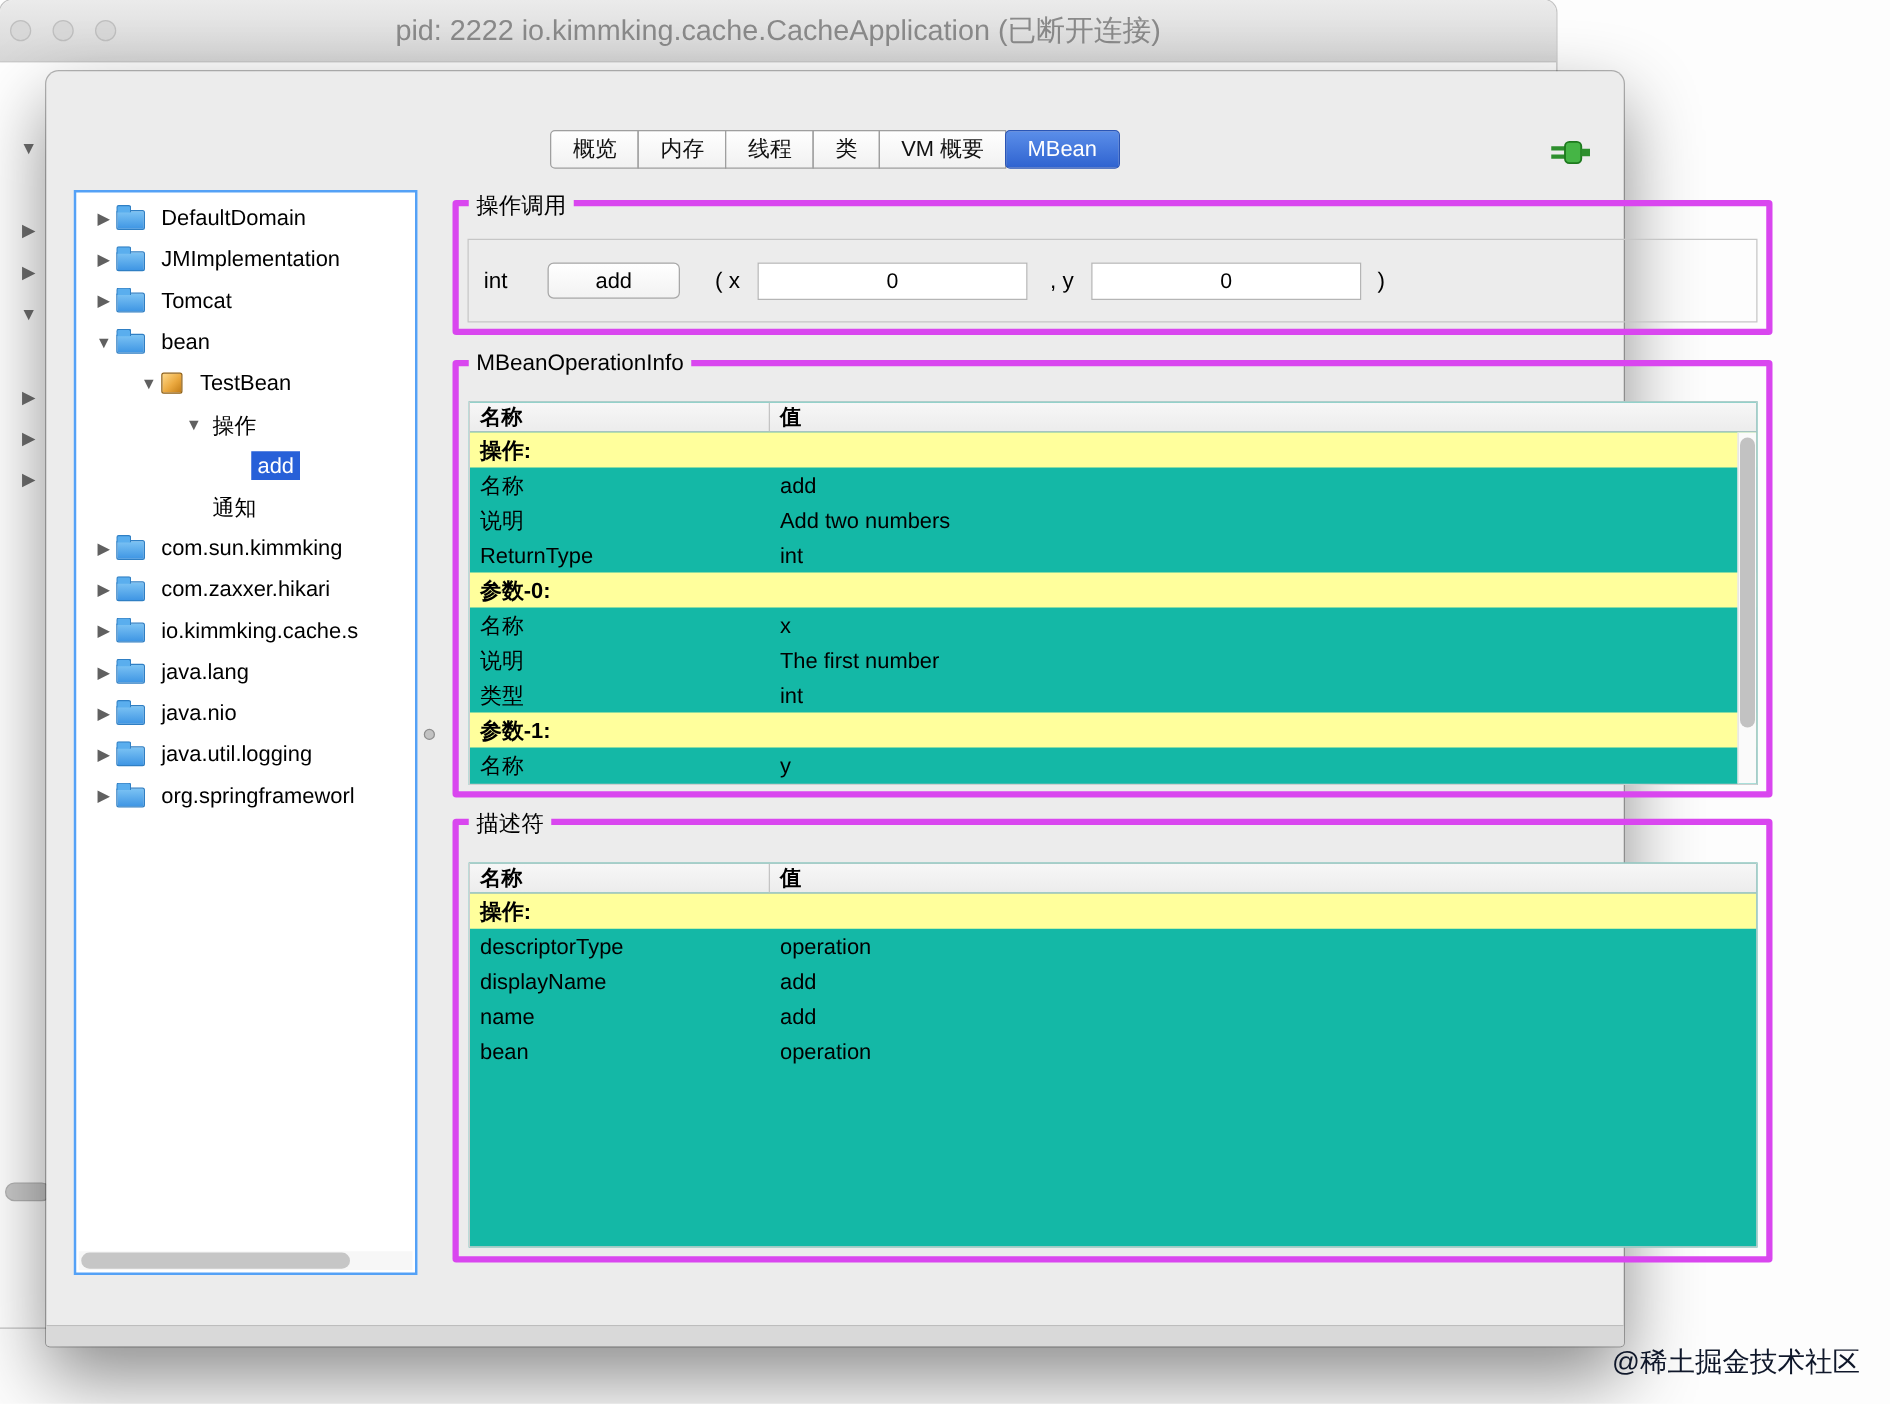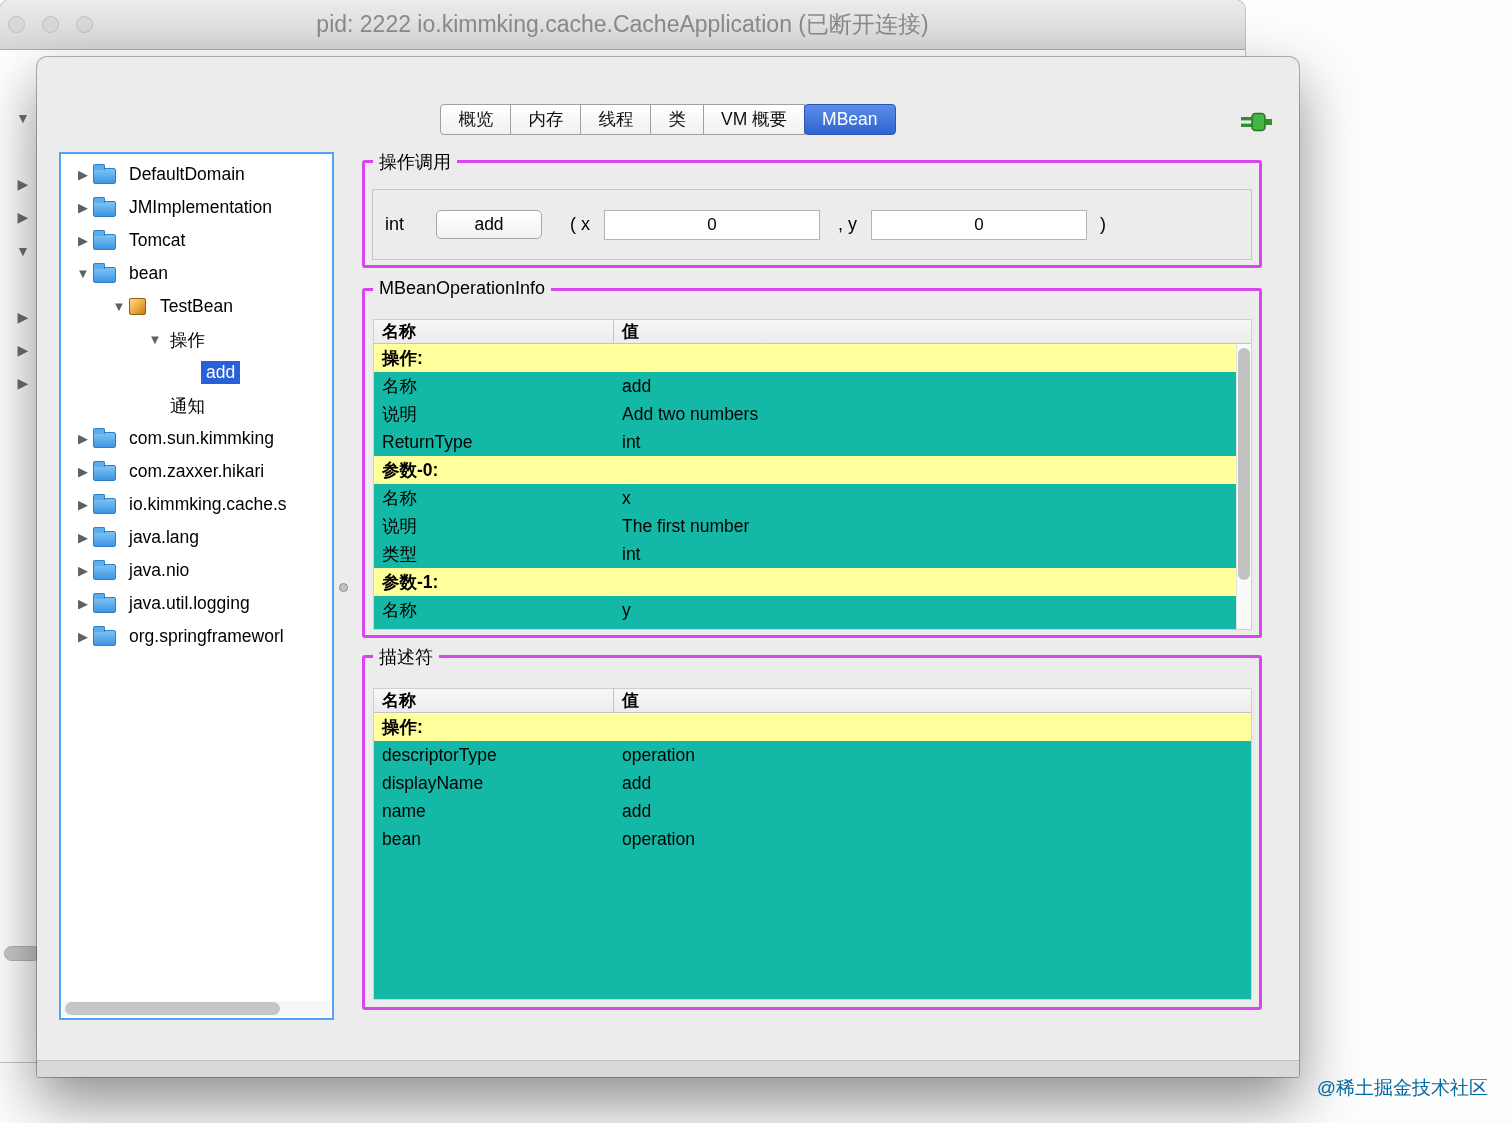--- a/index.html
+++ b/index.html
@@ -62,21 +62,21 @@
     background:linear-gradient(135deg,#ffd98a,#eba93f 55%,#c27c17);
     border:1px solid #8f5e10;border-radius:2px;}
   .tr-label{padding:1px 5px;}
   .tr-label.selected{background:#2760d8;color:#fff;}
   .tree-hscroll{position:absolute;left:2px;right:2px;bottom:2px;height:15px;background:#f7f7f7;}
   .tree-hthumb{position:absolute;left:2px;top:1px;width:215px;height:13px;background:#c6c6c6;border-radius:7px;}
   .splitter-dot{position:absolute;left:302px;top:526px;width:9px;height:9px;border-radius:50%;
     background:#c2c2c2;border:1px solid #8d8d8d;}
 
   
-  .groupbox{position:absolute;left:325px;width:900px;border:3px solid #d946ef;border-radius:3px;}
+  .groupbox{position:absolute;left:325px;width:1056px;border:5px solid #d946ef;border-radius:3px;}
   .gb-title{position:absolute;top:-13px;left:8px;background:#ececec;padding:0 6px;
     font-size:18px;color:#000;}
   #gb-op{top:103px;height:108px;}
   #gb-info{top:231px;height:350px;}
   #gb-desc{top:598px;height:355px;}
 
   .op-inner{position:absolute;left:7px;right:7px;top:26px;bottom:5px;border:1px solid #c6c6c6;
     display:flex;align-items:center;padding-left:12px;font-size:18px;color:#000;}
   .rtype{margin-right:32px;}
   .add-btn{width:106px;height:29px;background:linear-gradient(#ffffff,#f2f2f2);
@@ -98,21 +98,21 @@
   .trow{display:grid;grid-template-columns:240px 1fr;height:28px;font-size:17.5px;line-height:28px;color:#000;}
   .trow span{padding:0 8px;overflow:hidden;white-space:nowrap;}
   .trow.hl{background:#ffff9c;font-weight:bold;}
   .vscroll{position:absolute;right:0;top:24px;bottom:0;width:15px;background:#fafafa;
     border-left:1px solid #e2e2e2;}
   .vthumb{position:absolute;left:1px;top:4px;width:12px;height:232px;background:#c2c2c2;border-radius:6px;}
 
   .fg-bottom{position:absolute;left:0;right:0;bottom:0;height:17px;background:#d9d9d9;
     border-top:1px solid #bdbdbd;border-radius:0 0 3px 3px;}
 
-  .watermark{position:absolute;right:24px;top:1075px;font-size:19px;color:#0369a1;}
+  .watermark{position:absolute;right:24px;top:1075px;font-size:22px;color:#0f172a;}
 </style>
 </head>
 <body>
 
 <div class="stage">
 
   <div class="bg-window">
     <div class="bg-titlebar">
       <div class="bg-lights">
         <span class="bg-light"></span>

